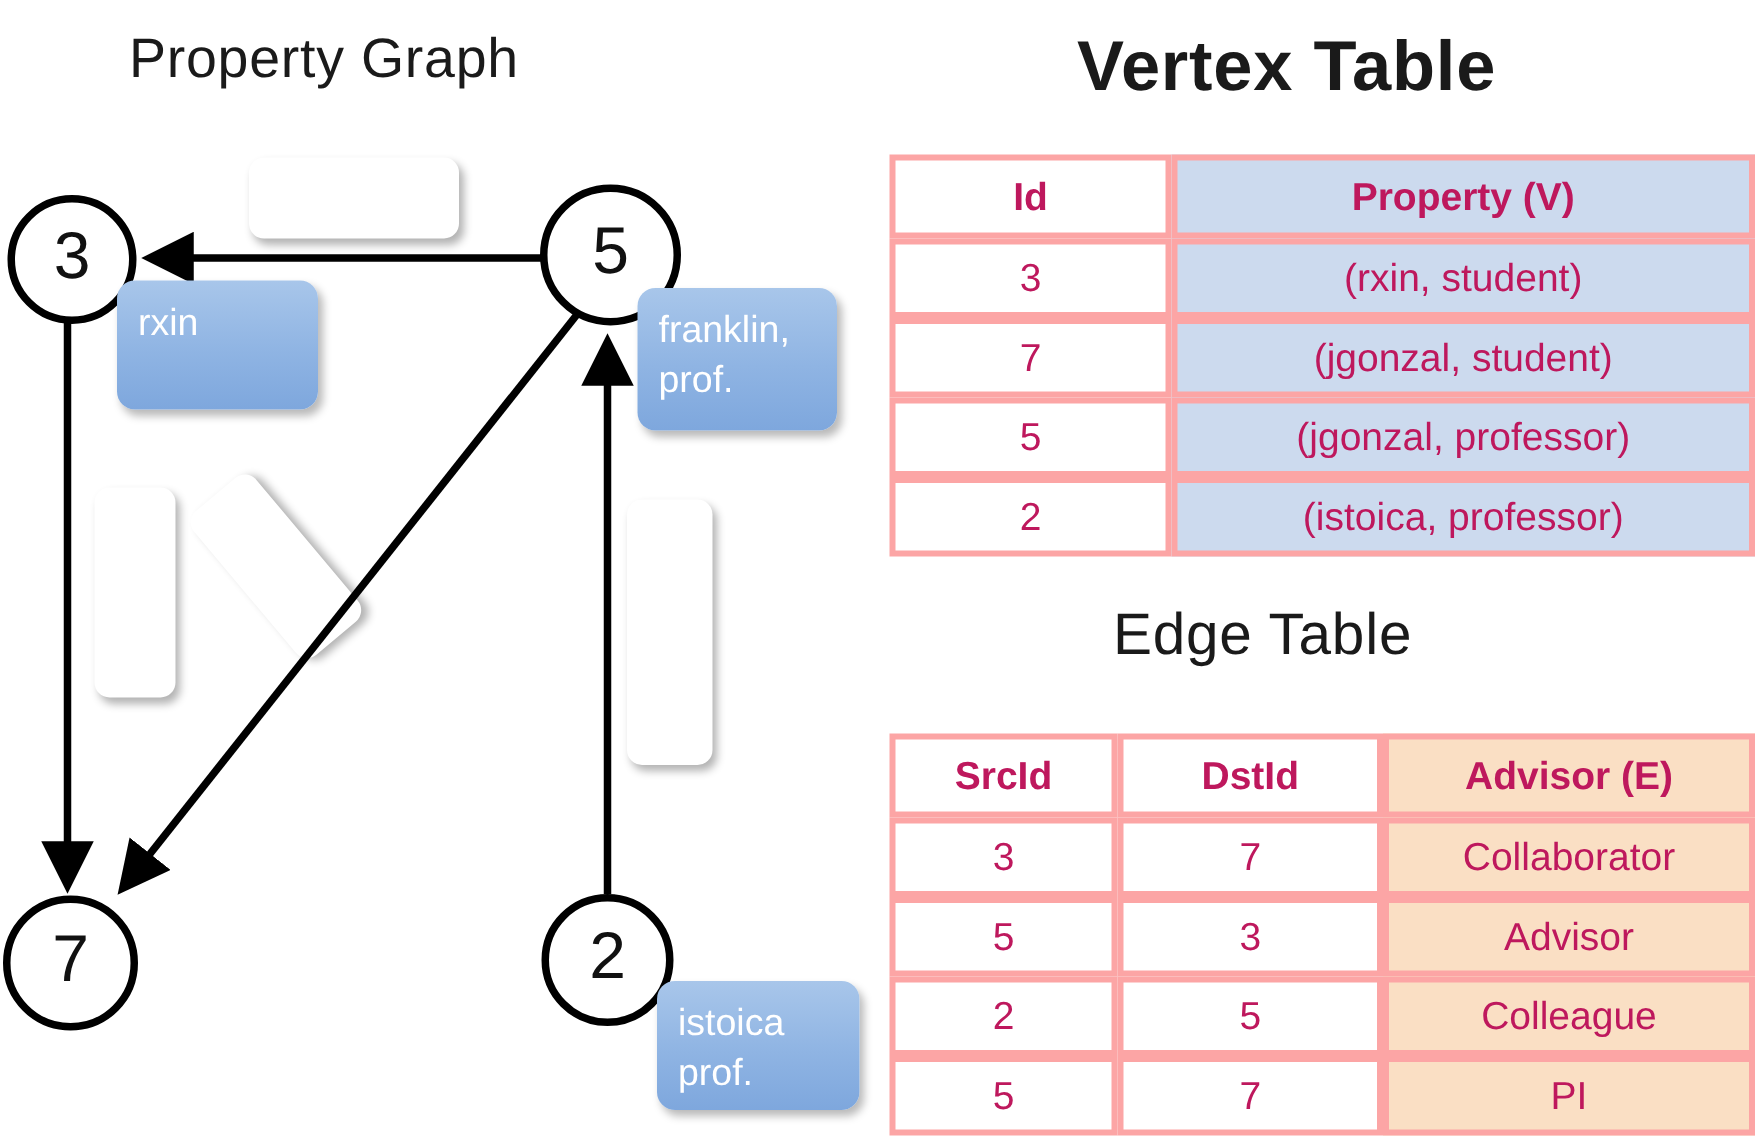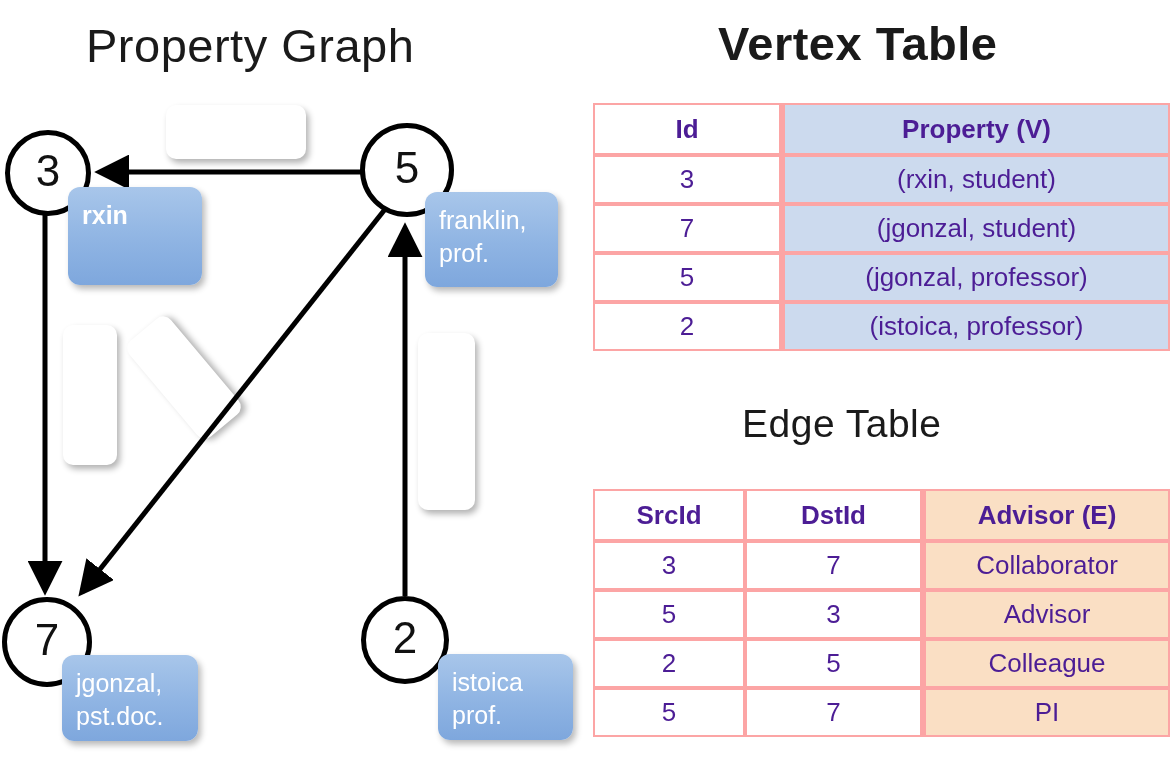--- a/index.html
+++ b/index.html
@@ -19,21 +19,21 @@
   
   .title {
     position: absolute;
     font-weight: 400;
     font-size: 46px;
     letter-spacing: 0.5px;
     color: #1a1a1a;
     white-space: nowrap;
     font-family: "Liberation Sans", sans-serif;
   }
-  #title-property-graph { left: 86px;  top: 18px; font-size: 47px; }
+  #title-property-graph { left: 86px;  top: 18px; font-size: 37px; }
   #title-vertex-table   { left: 718px; top: 16px; font-size: 47px; font-weight: bold; }
   #title-edge-table     { left: 742px; top: 402px; font-size: 39px; }
 
   
   #graph-panel {
     position: absolute;
     left: 0; top: 0;
     width: 585px; height: 760px;
   }
   #graph-svg { position: absolute; left: 0; top: 0; }
@@ -88,28 +88,28 @@
 
   
   .tbl {
     position: absolute;
     border-collapse: separate;
     border-spacing: 0;
     table-layout: fixed;
     font-family: "Liberation Sans", sans-serif;
   }
   .tbl td, .tbl th {
-    border: 2px solid #fca5a5;
+    border: 4px solid #fca5a5;
     height: 45px;
     text-align: center;
     vertical-align: middle;
     font-weight: 400;
     font-size: 26px;
     padding: 0;
-    color: #4c1d95;
+    color: #be185d;
   }
   .tbl th {
     font-weight: 700;
     font-size: 26px;
     height: 48px;
   }
   .tbl .sep { border-left-width: 4px; }
   .blue-cell { background: #ccdaee; }
   .orange-cell { background: #fadfc4; }
 
@@ -152,33 +152,29 @@
   </div>
 
   <div class="node-circle" style="left:2px; top:597px; width:90px; height:90px;">
     <span>7</span>
   </div>
 
   <div class="node-circle" style="left:361px; top:596px; width:88px; height:88px;">
     <span>2</span>
   </div>
 
-  <div class="vbox" style="left:68px; top:187px; width:134px; height:98px;font-weight:bold;">
+  <div class="vbox" style="left:78px; top:187px; width:134px; height:86px;">
     <div>rxin</div>
   </div>
 
   <div class="vbox" style="left:425px; top:192px; width:133px; height:95px;">
     <div>franklin,</div>
     <div>prof.</div>
   </div>
 
-  <div class="vbox" style="left:62px; top:655px; width:136px; height:86px;">
-    <div>jgonzal,</div>
-    <div>pst.doc.</div>
-  </div>
 
   <div class="vbox" style="left:438px; top:654px; width:135px; height:86px;">
     <div>istoica</div>
     <div>prof.</div>
   </div>
 
   <div class="ebox" style="left:166px; top:105px; width:140px; height:54px;">
     <span class="ebox-inner">Advisor</span>
   </div>
 

